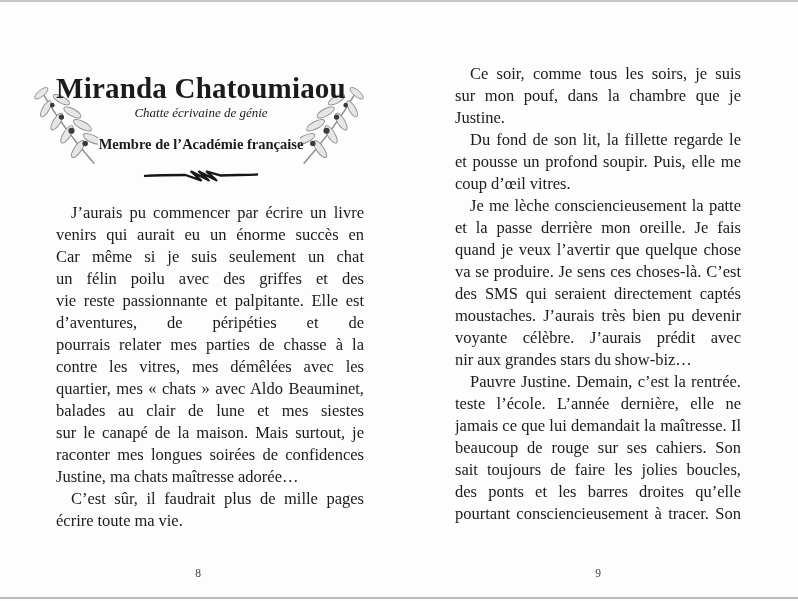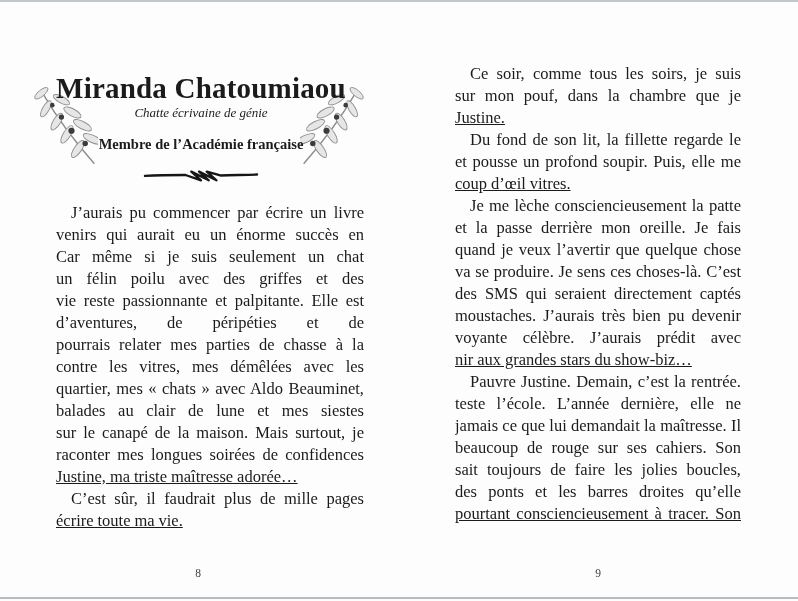--- a/index.html
+++ b/index.html
@@ -31,21 +31,21 @@
   .text{position:absolute;left:0;right:0;font-size:16.5px;line-height:22px;}
   .page-left  .text{top:202px;}
   .page-right .text{top:63px;}
   .para{margin:0;}
   .line{
     height:22px;overflow:hidden;
     text-align:justify;text-align-last:justify;
     word-spacing:-0.2px;
   }
   .line.first{text-indent:15px;}
-  .line.lastline{text-align-last:left;text-decoration:underline;}
+  .line.lastline{text-align-last:left;}
 
   .pagenum{position:absolute;top:567px;font-size:11.5px;color:#3e3e3e;text-align:center;}
   .pagenum.left{left:44px;width:308px;}
   .pagenum.right{left:455px;width:286px;}
 </style>
 </head>
 <body>
 
 <div class="edge top"></div>
 <div class="edge bottom"></div>
@@ -112,21 +112,21 @@
         <div class="line">Car même si je suis seulement un chat nonchalant,</div>
         <div class="line">un félin poilu avec des griffes et des moustaches, ma</div>
         <div class="line">vie reste passionnante et palpitante. Elle est remplie</div>
         <div class="line">d’aventures, de péripéties et de rebondissements. Je</div>
         <div class="line">pourrais relater mes parties de chasse à la mouche</div>
         <div class="line">contre les vitres, mes démêlées avec les toutous du</div>
         <div class="line">quartier, mes «&nbsp;chats&nbsp;» avec Aldo Beauminet, nos</div>
         <div class="line">balades au clair de lune et mes siestes interminables</div>
         <div class="line">sur le canapé de la maison. Mais surtout, je pourrais</div>
         <div class="line">raconter mes longues soirées de confidences avec</div>
-        <div class="line lastline">Justine, ma triste maîtresse adorée…</div>
+        <div class="line lastline">Justine, ma chats maîtresse adorée…</div>
       </div>
       <div class="para">
         <div class="line first">C’est sûr, il faudrait plus de mille pages pour</div>
         <div class="line lastline">écrire toute ma vie.</div>
       </div>
     </div>
 </div>
 
 <div class="page page-right">
   <div class="text">

